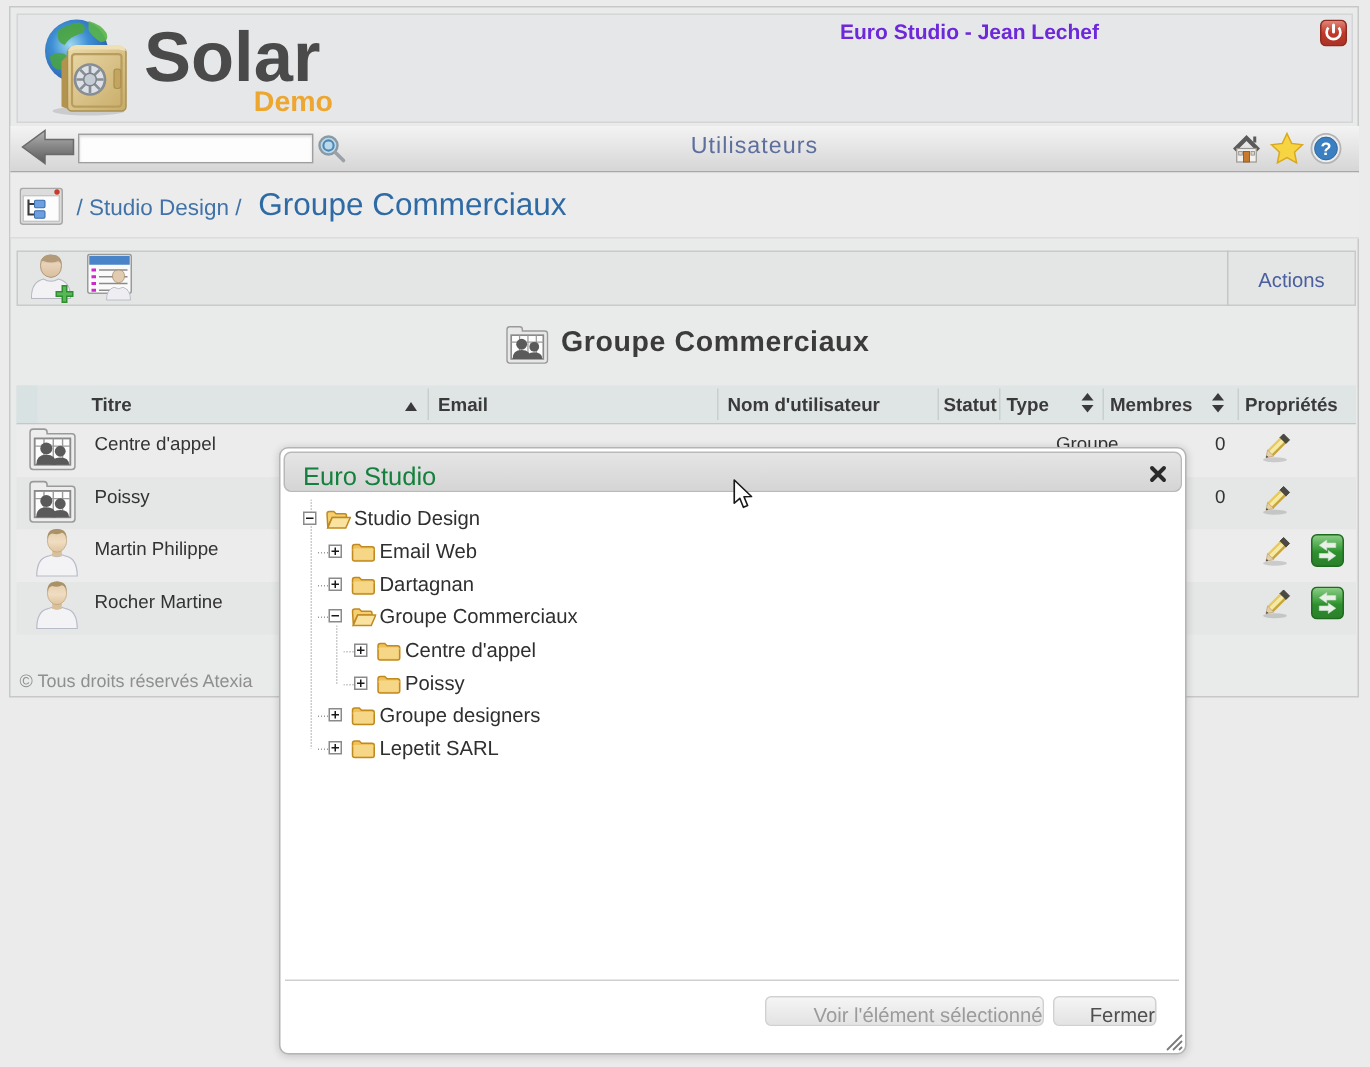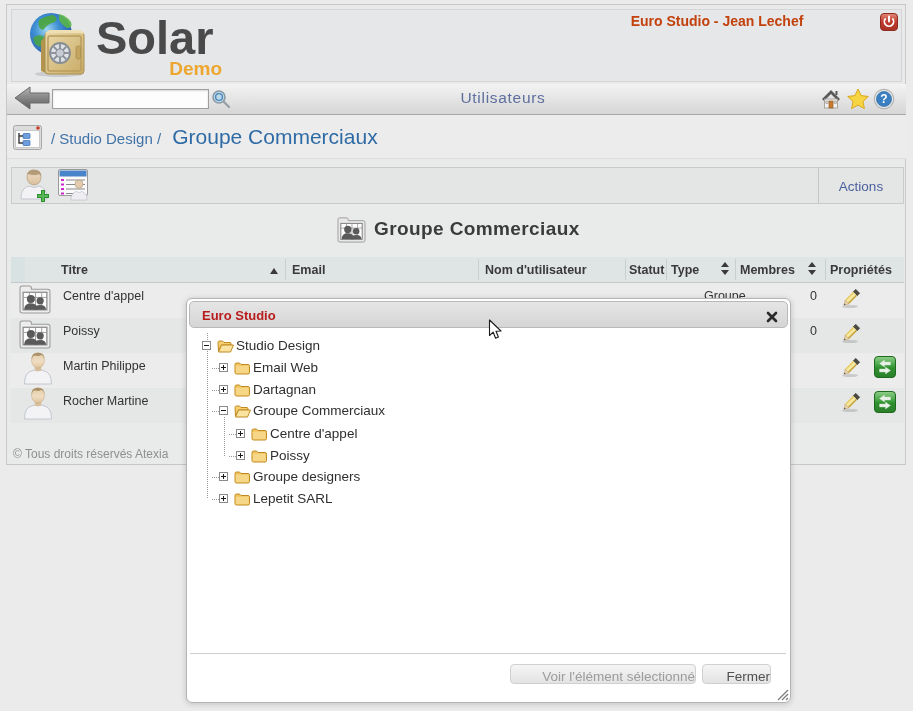--- a/index.html
+++ b/index.html
@@ -2,21 +2,21 @@
 <html><head>
 <meta charset="utf-8">
 <style>
 * { margin:0; padding:0; box-sizing:border-box; }
 html,body { width:913px; height:711px; background:#ebebeb; font-family:"Liberation Sans", sans-serif; overflow:hidden; }
 .abs { position:absolute; }
 #container { left:6px; top:4px; width:900px; height:461px; background:#e9eaea; border:1px solid #c8c8c8; }
 #headerbox { left:11px; top:9px; width:891px; height:73px; background:#e6e7e9; border:1px solid #d5d5d7; }
 #solar { left:96px; top:10px; font-size:47px; font-weight:bold; color:#4a4a4a; letter-spacing:0px; }
 #demo { left:130px; top:58px; width:92px; text-align:right; font-size:19px; font-weight:bold; color:#eda62f; }
-#userinfo { left:560px; top:13px; width:314px; text-align:center; font-size:14px; font-weight:bold; color:#c2410c; }
+#userinfo { left:560px; top:13px; width:314px; text-align:left; font-size:14px; font-weight:bold; color:#6d28d9; }
 #toolbar { left:7px; top:84px; width:899px; height:31px; background:linear-gradient(#f3f3f3,#d6d6d6); border-bottom:1px solid #a8a8a8; }
 #searchbox { left:52px; top:89px; width:157px; height:20px; background:#fdfdfd; border:1px solid #9f9f9f; box-shadow:inset 0 1px 2px rgba(0,0,0,0.15); }
 #utilisateurs { left:380px; top:89px; width:246px; text-align:center; font-size:15.5px; color:#5e6f9e; letter-spacing:0.7px; }
 #breadcrumb-row { left:7px; top:115px; width:899px; height:44px; background:#ececed; border-bottom:1px solid #dcdcdc; }
 #bc-text { left:51px; top:125px; font-size:15px; color:#4173a8; }
 #bc-text .big { font-size:21px; color:#2e6ba5; padding-left:7px; }
 #iconrow { left:11px; top:167px; width:893px; height:37px; background:#e4e5e5; border:1px solid #c9caca; }
 #actionsbox { left:818px; top:167px; width:86px; height:37px; border-left:1px solid #c4c5c5; }
 #actions-text { left:818px; top:179px; width:86px; text-align:center; font-size:13.5px; color:#4a5f9e; }
 #pagetitle { left:374px; top:218px; font-size:19px; font-weight:bold; color:#3b3b3b; letter-spacing:0.4px; }
@@ -26,21 +26,21 @@
 .th { top:263px; font-size:12.5px; font-weight:bold; color:#3a3a3a; }
 .vsep { top:259px; width:1px; height:21px; background:#c9cfcf; }
 .row { left:11px; width:893px; height:35px; }
 .row-a { background:#ececec; }
 .row-b { background:#e5e6e6; }
 .cell-text { font-size:12.5px; color:#333; }
 #copyright { left:13px; top:447px; font-size:12px; color:#8f8f8f; }
 
 #modal { left:186px; top:298px; width:605px; height:405px; background:#fff; border:1px solid #b4b4b4; border-radius:6px; box-shadow:0 1px 6px rgba(0,0,0,0.18); }
 #mtitle { left:189px; top:301px; width:599px; height:27px; background:linear-gradient(#e5e5e5,#d5d5d5); border:1px solid #b9b9b9; border-radius:5px; }
-#mtitle-text { left:202px; top:308px; font-size:13px; font-weight:bold; color:#b91c1c; }
+#mtitle-text { left:202px; top:308px; font-size:17px; font-weight:normal; color:#15803d; }
 .tree-text { font-size:13.5px; color:#2f2f2f; }
 .expander { width:9px; height:9px; background:#fff; border:1px solid #8a8a8a; }
 .dotv { width:1px; background-image:linear-gradient(to bottom,#9a9a9a 1px,transparent 1px); background-size:1px 2px; }
 .doth { height:1px; background-image:linear-gradient(to right,#9a9a9a 1px,transparent 1px); background-size:2px 1px; }
 #mfooter-line { left:190px; top:653px; width:596px; height:1px; background:#cfcfcf; }
 .mbtn { top:664px; height:20px; border:1px solid #d0d0d0; border-radius:4px; background:linear-gradient(#f5f5f5,#e3e3e3); font-size:13.5px; text-align:right; line-height:23px; font-family:"Liberation Sans", sans-serif; }
 #btn-voir { left:510px; width:186px; color:#9b9b9b; }
 #btn-fermer { left:702px; width:69px; color:#4f4f4f; }
 </style>
 </head>

